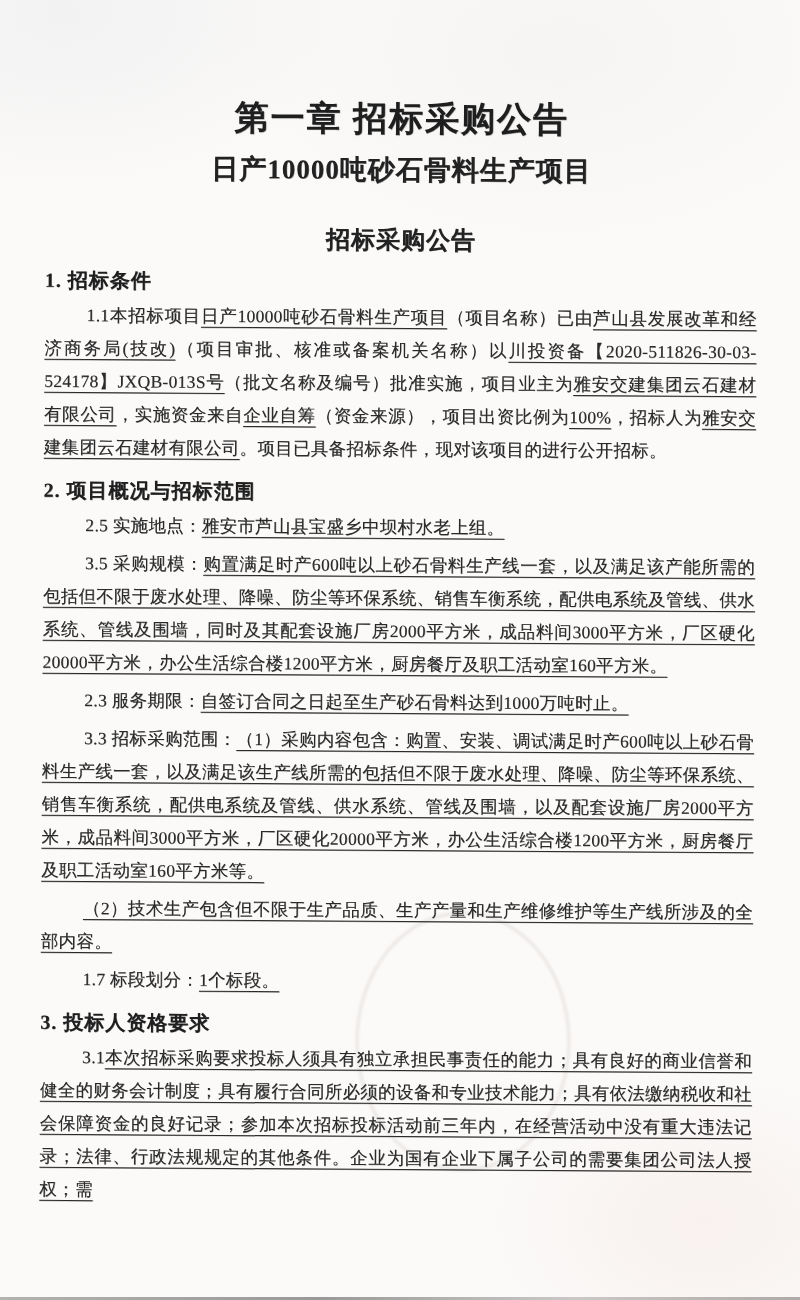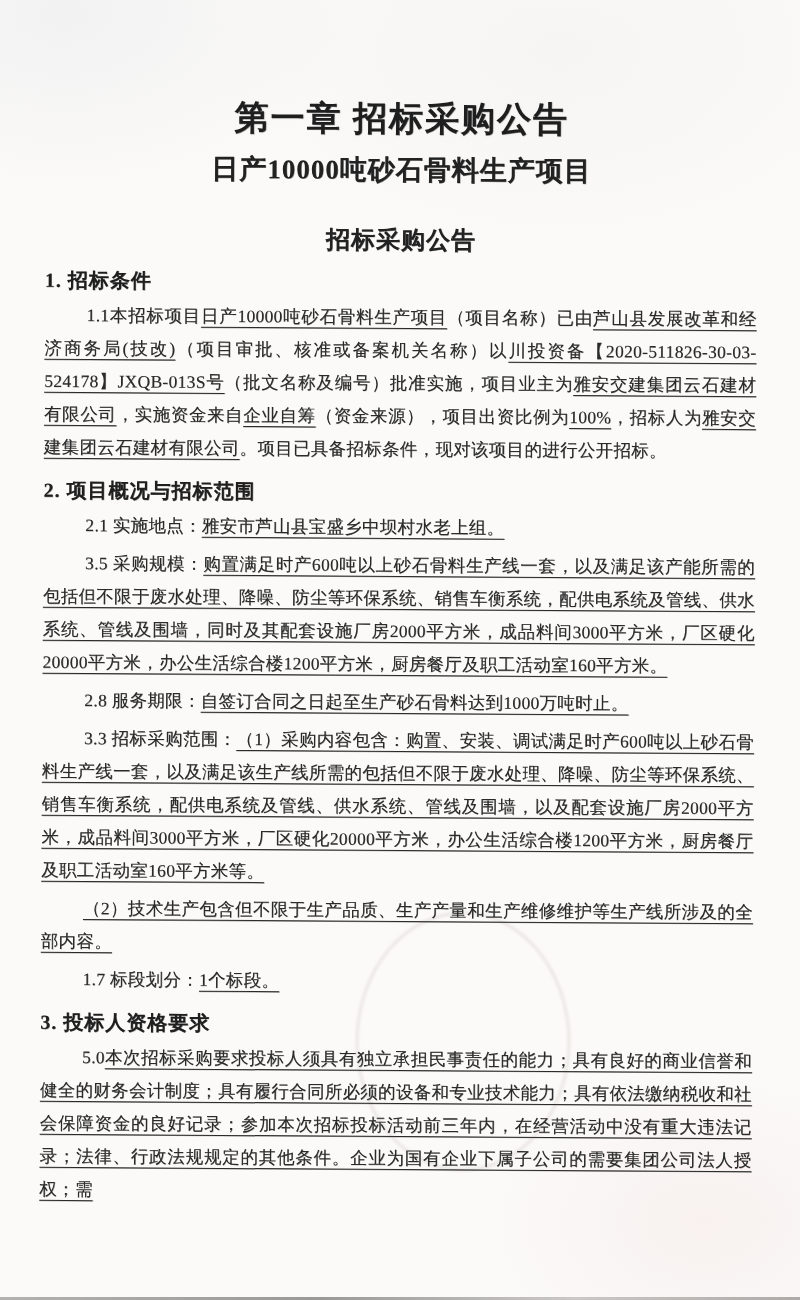--- a/index.html
+++ b/index.html
@@ -77,24 +77,24 @@
 <div class="page">
   <div class="seal-ghost"></div>
   <div class="tilt">
     <h1 class="doc-title">第一章 招标采购公告</h1>
     <h2 class="doc-subtitle">日产10000吨砂石骨料生产项目</h2>
     <h3 class="announcement">招标采购公告</h3>
     <div>
         <div class="section-heading">1. 招标条件</div>
         <p class="para"><span>1.1本招标项目</span><span class="u">日产10000吨砂石骨料生产项目</span><span>（项目名称）已由</span><span class="u">芦山县发展改革和经济商务局(技改)</span><span>（项目审批、核准或备案机关名称）以</span><span class="u">川投资备【2020-511826-30-03-524178】JXQB-013S号</span><span>（批文名称及编号）批准实施，项目业主为</span><span class="u">雅安交建集团云石建材有限公司</span><span>，实施资金来自</span><span class="u">企业自筹</span><span>（资金来源），项目出资比例为</span><span class="u">100%</span><span>，招标人为</span><span class="u">雅安交建集团云石建材有限公司</span><span>。项目已具备招标条件，现对该项目的进行公开招标。</span></p>
         <div class="section-heading">2. 项目概况与招标范围</div>
-        <p class="para"><span>2.1 实施地点：</span><span class="u">雅安市芦山县宝盛乡中坝村水老上组。</span></p>
+        <p class="para"><span>2.5 实施地点：</span><span class="u">雅安市芦山县宝盛乡中坝村水老上组。</span></p>
         <p class="para"><span>3.5 采购规模：</span><span class="u">购置满足时产600吨以上砂石骨料生产线一套，以及满足该产能所需的包括但不限于废水处理、降噪、防尘等环保系统、销售车衡系统，配供电系统及管线、供水系统、管线及围墙，同时及其配套设施厂房2000平方米，成品料间3000平方米，厂区硬化20000平方米，办公生活综合楼1200平方米，厨房餐厅及职工活动室160平方米。</span></p>
-        <p class="para"><span>2.8 服务期限：</span><span class="u">自签订合同之日起至生产砂石骨料达到1000万吨时止。</span></p>
+        <p class="para"><span>2.3 服务期限：</span><span class="u">自签订合同之日起至生产砂石骨料达到1000万吨时止。</span></p>
         <p class="para"><span>3.3 招标采购范围：</span><span class="u">（1）采购内容包含：购置、安装、调试满足时产600吨以上砂石骨料生产线一套，以及满足该生产线所需的包括但不限于废水处理、降噪、防尘等环保系统、销售车衡系统，配供电系统及管线、供水系统、管线及围墙，以及配套设施厂房2000平方米，成品料间3000平方米，厂区硬化20000平方米，办公生活综合楼1200平方米，厨房餐厅及职工活动室160平方米等。</span></p>
         <p class="para"><span class="u">（2）技术生产包含但不限于生产品质、生产产量和生产维修维护等生产线所涉及的全部内容。</span></p>
         <p class="para"><span>1.7 标段划分：</span><span class="u">1个标段。</span></p>
         <div class="section-heading">3. 投标人资格要求</div>
-        <p class="para"><span>5.0</span><span class="u">本次招标采购要求投标人须具有独立承担民事责任的能力；具有良好的商业信誉和健全的财务会计制度；具有履行合同所必须的设备和专业技术能力；具有依法缴纳税收和社会保障资金的良好记录；参加本次招标投标活动前三年内，在经营活动中没有重大违法记录；法律、行政法规规定的其他条件。企业为国有企业下属子公司的需要集团公司法人授权；需</span></p>
+        <p class="para"><span>3.1</span><span class="u">本次招标采购要求投标人须具有独立承担民事责任的能力；具有良好的商业信誉和健全的财务会计制度；具有履行合同所必须的设备和专业技术能力；具有依法缴纳税收和社会保障资金的良好记录；参加本次招标投标活动前三年内，在经营活动中没有重大违法记录；法律、行政法规规定的其他条件。企业为国有企业下属子公司的需要集团公司法人授权；需</span></p>
       </div>
   </div>
   <div class="bottom-edge"></div>
 </div>
 
 </body></html>

